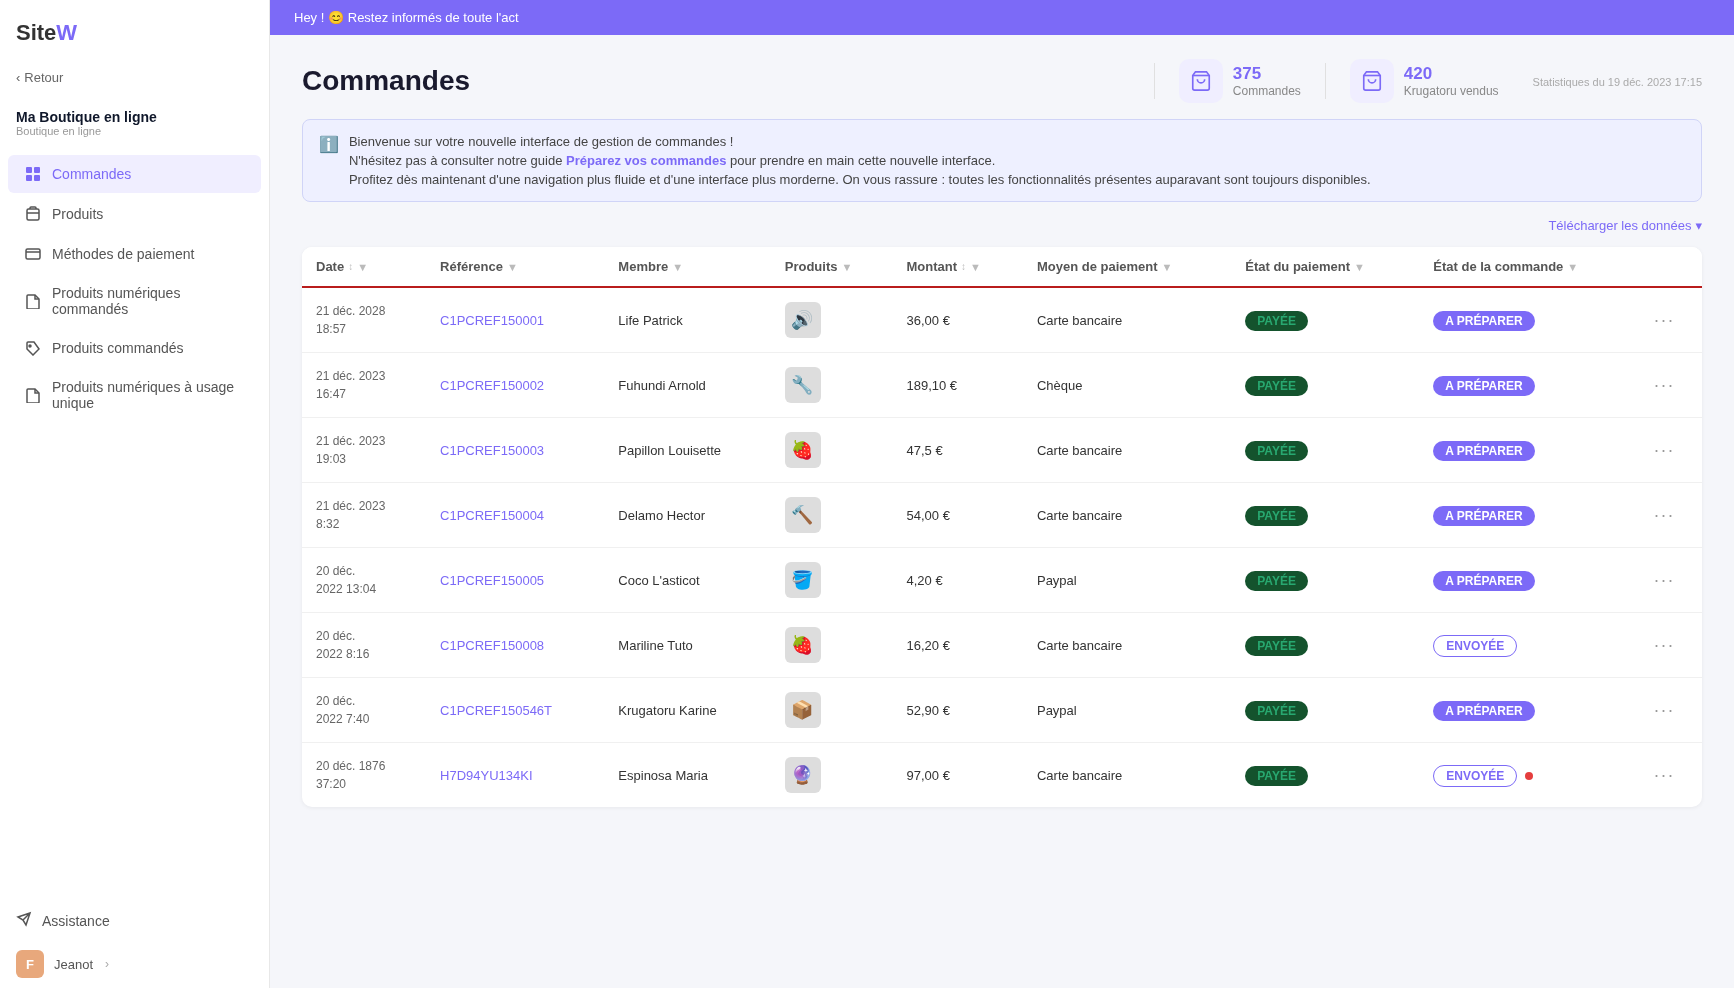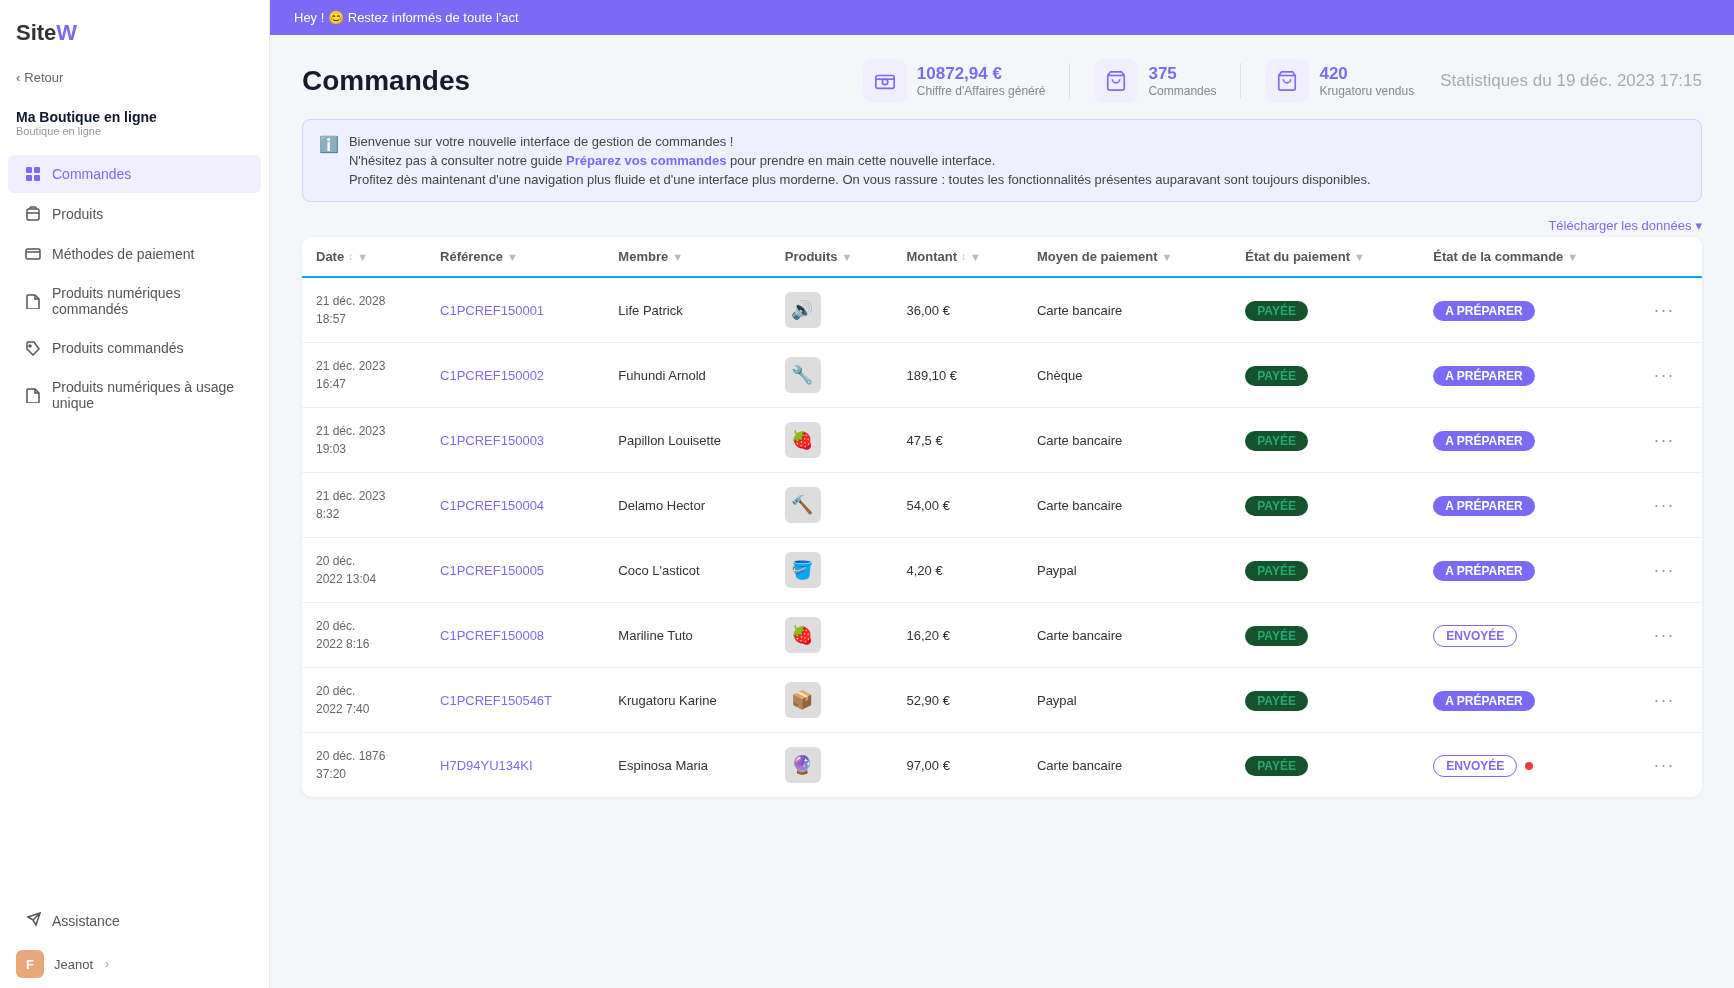--- a/index.html
+++ b/index.html
@@ -11,57 +11,57 @@
     .logo-text { font-size: 22px; font-weight: 700; color: #333; }
     .logo-text span { color: #7c6af7; }
     .sidebar-back { padding: 8px 16px 16px; color: #666; font-size: 13px; cursor: pointer; display: flex; align-items: center; gap: 4px; }
     .sidebar-section { padding: 8px 16px; }
     .sidebar-shop-name { font-weight: 600; font-size: 14px; color: #0f172a; }
     .sidebar-shop-sub { font-size: 11px; color: #999; }
     .sidebar-nav { padding: 8px 0; flex: 1; }
     .nav-item { padding: 10px 16px; cursor: pointer; display: flex; align-items: center; gap: 10px; color: #555; font-size: 14px; border-radius: 6px; margin: 2px 8px; }
     .nav-item.active { background: #f0eeff; color: #7c6af7; font-weight: 500; }
     .nav-item-icon { width: 18px; height: 18px; flex-shrink: 0; display: flex; align-items: center; justify-content: center; }
-    .sidebar-assistance { padding: 10px 26px; cursor: pointer; display: flex; align-items: center; gap: 10px; color: #555; font-size: 14px; }
+    .sidebar-assistance { padding: 10px 16px; cursor: pointer; display: flex; align-items: center; gap: 10px; color: #555; font-size: 14px; }
     .sidebar-user { padding: 10px 16px; cursor: pointer; display: flex; align-items: center; gap: 10px; color: #555; font-size: 13px; }
     .user-avatar { width: 28px; height: 28px; border-radius: 6px; background: #e8a87c; display: flex; align-items: center; justify-content: center; color: white; font-weight: 600; font-size: 13px; }
 
     
     .main { flex: 1; overflow-y: auto; display: flex; flex-direction: column; }
 
     
     .top-banner { background: #7c6af7; color: white; padding: 10px 24px; font-size: 13px; display: flex; align-items: center; gap: 6px; }
 
     
     .header-area { padding: 24px 32px 16px; display: flex; align-items: center; justify-content: space-between; }
     .page-title { font-size: 28px; font-weight: 700; color: #1a1a2e; }
     .stats-row { display: flex; align-items: center; gap: 24px; }
     .stat-card { display: flex; align-items: center; gap: 10px; }
     .stat-icon { width: 44px; height: 44px; border-radius: 10px; background: #f0eeff; display: flex; align-items: center; justify-content: center; }
     .stat-icon svg { width: 22px; height: 22px; }
     .stat-info { display: flex; flex-direction: column; }
     .stat-value { font-size: 17px; font-weight: 700; color: #7c6af7; }
     .stat-label { font-size: 12px; color: #888; }
     .stat-divider { width: 1px; height: 36px; background: #e0e0e0; }
-    .stat-date { font-size: 17px; color: #aaa; margin-left: 8px; align-self: flex-end; }
+    .stat-date { font-size: 11px; color: #aaa; margin-left: 16px; align-self: flex-end; }
 
     
     .info-box { margin: 0 32px 16px; background: #eef0ff; border: 1px solid #d0d4f7; border-radius: 8px; padding: 14px 16px; font-size: 13px; color: #444; display: flex; gap: 10px; }
     .info-box-icon { color: #7c6af7; font-size: 16px; flex-shrink: 0; margin-top: 1px; }
     .info-box-text a { color: #7c6af7; font-weight: 600; text-decoration: none; }
     .info-box-text p { margin-bottom: 4px; }
     .info-box-text p:last-child { margin-bottom: 0; }
 
     
     .table-area { padding: 0 32px 32px; }
-    .table-toolbar { display: flex; justify-content: flex-end; margin-bottom: 4px; }
+    .table-toolbar { display: flex; justify-content: flex-end; margin-bottom: 14px; }
     .download-btn { color: #7c6af7; font-size: 13px; cursor: pointer; display: flex; align-items: center; gap: 4px; background: none; border: none; }
 
     table { width: 100%; border-collapse: collapse; background: #fff; border-radius: 10px; overflow: hidden; box-shadow: 0 1px 4px rgba(0,0,0,0.06); }
-    thead th { padding: 12px 14px; text-align: left; font-size: 13px; font-weight: 600; color: #555; border-bottom: 2px solid #0ea5e9; background: #fff; white-space: nowrap; }
+    thead th { padding: 12px 14px; text-align: left; font-size: 13px; font-weight: 600; color: #555; border-bottom: 2px solid #b91c1c; background: #fff; white-space: nowrap; }
     .th-inner { display: flex; align-items: center; gap: 4px; }
     .filter-icon { color: #bbb; font-size: 11px; cursor: pointer; }
     .sort-icon { color: #bbb; font-size: 10px; cursor: pointer; }
     tbody tr { border-bottom: 1px solid #f0f0f0; }
     tbody tr:last-child { border-bottom: none; }
     tbody td { padding: 14px 14px; font-size: 13px; color: #333; vertical-align: middle; }
     .date-cell { color: #666; font-size: 12px; line-height: 1.5; }
     .ref-link { color: #7c6af7; text-decoration: none; font-weight: 500; }
     .product-thumb { width: 36px; height: 36px; border-radius: 6px; background: #ddd; object-fit: cover; display: flex; align-items: center; justify-content: center; font-size: 18px; }
     .badge-paid { background: #14532d; color: #28a870; border-radius: 20px; padding: 3px 12px; font-size: 12px; font-weight: 600; }
@@ -177,33 +177,20 @@
 <main class="main">
 
   <div class="top-banner">
     <span>Hey ! 😊 Restez informés de toute l'act</span>
   </div>
 
   <div class="header-area">
     <h1 class="page-title">Commandes</h1>
 
     <div class="stats-row">
-      <div class="stat-card">
-        <div class="stat-icon">
-          <svg width="22" height="22" viewBox="0 0 24 24" fill="none" stroke="#7c6af7" stroke-width="1.8">
-            <rect x="2" y="6" width="20" height="14" rx="2"></rect>
-              <circle cx="12" cy="13" r="3"></circle>
-            <path d="M2 10h20"></path>
-          </svg>
-        </div>
-        <div class="stat-info">
-          <span class="stat-value">10872,94 €</span>
-          <span class="stat-label">Chiffre d'Affaires généré</span>
-        </div>
-      </div>
 
       <div class="stat-divider"></div>
 
       <div class="stat-card">
         <div class="stat-icon">
           <svg width="22" height="22" viewBox="0 0 24 24" fill="none" stroke="#7c6af7" stroke-width="1.8">
             <path d="M6 2L3 6v14a2 2 0 002 2h14a2 2 0 002-2V6l-3-4z"></path>
               <line x1="3" y1="6" x2="21" y2="6"></line>
             <path d="M16 10a4 4 0 01-8 0"></path>
           </svg>

